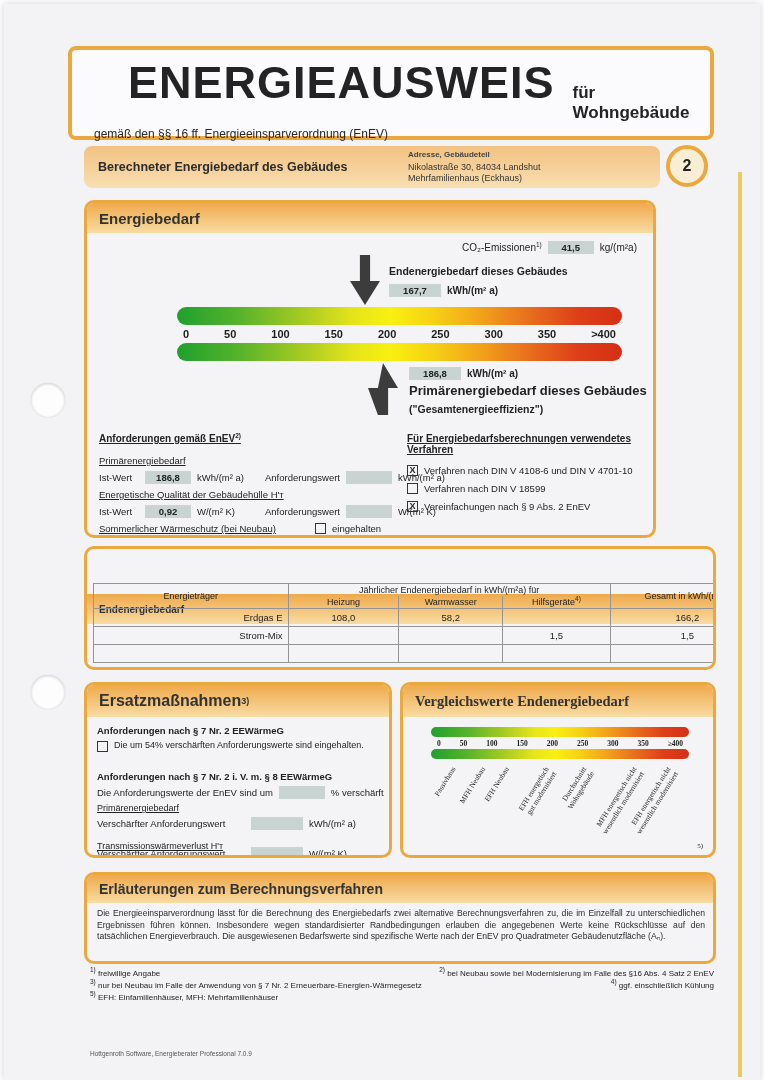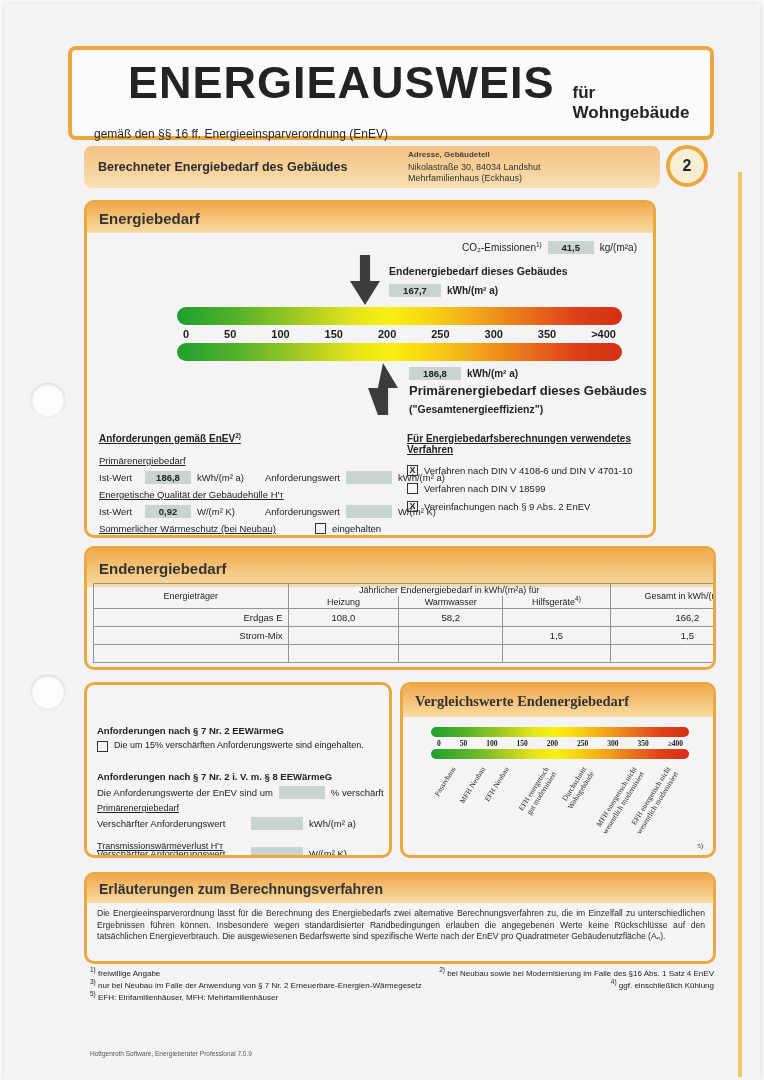--- a/index.html
+++ b/index.html
@@ -164,21 +164,21 @@
         <span class="cb"></span>
         <span>Verfahren nach DIN V 18599</span>
       </div>
       <div class="abs row" style="left:320px;top:298px;">
         <span class="cb">X</span>
         <span>Vereinfachungen nach § 9 Abs. 2 EnEV</span>
       </div>
     </div>
 
     <div class="abs sec sec-table">
-      <div class="strip" style="height:38px;font-size:15px;">
+      <div class="strip" style="height:30px;font-size:10px;margin-top:45px;">
         <span>Endenergiebedarf</span>
       </div>
       <table class="et abs" style="left:6px;top:34px;">
         <colgroup>
             <col style="width:29%">
             <col style="width:16.5%">
             <col style="width:15.5%">
             <col style="width:16%">
             <col style="width:23%">
           </colgroup>
@@ -212,24 +212,28 @@
           <td class="num"></td>
           <td class="num"></td>
           <td class="num"></td>
           <td class="num"></td>
         </tr>
       </tbody>
         </table>
     </div>
 
     <div class="abs sec sec-ersatz">
+      <div class="strip" style="height:32px;font-size:16px;">
+        <span>Ersatzmaßnahmen</span>
+          <sup class="fnm" style="font-size:9px;">3)</sup>
+      </div>
       <div class="abs b" style="left:10px;top:40px;font-size:9.5px;">Anforderungen nach § 7 Nr. 2 EEWärmeG</div>
       <div class="abs" style="left:10px;top:55px;width:270px;display:flex;gap:6px;font-size:9px;line-height:1.3;">
         <span class="cb" style="flex:none;margin-top:1px;"></span>
-        <span>Die um 15% verschärften Anforderungswerte sind eingehalten.</span>
+        <span>Die um 54% verschärften Anforderungswerte sind eingehalten.</span>
       </div>
       <div class="abs b" style="left:10px;top:86px;font-size:9.5px;">Anforderungen nach § 7 Nr. 2 i. V. m. § 8 EEWärmeG</div>
       <div class="abs row lbl9" style="left:10px;top:101px;">
         <span>Die Anforderungswerte der EnEV sind um</span>
         <span class="chip sm"></span>
         <span>% verschärft</span>
       </div>
       <div class="abs u lbl9" style="left:10px;top:118px;">Primärenergiebedarf</div>
       <div class="abs row lbl9" style="left:10px;top:132px;">
         <span style="width:148px;">Verschärfter Anforderungswert</span>
@@ -311,21 +315,21 @@
     <div class="abs sec sec-erlaeut">
       <div class="strip" style="height:28px;font-size:14px;">
         <span>Erläuterungen zum Berechnungsverfahren</span>
       </div>
       <div class="abs para" style="left:10px;top:33px;width:608px;">Die Energieeinsparverordnung lässt für die Berechnung des Energiebedarfs zwei alternative Berechnungsverfahren zu, die im Einzelfall zu unterschiedlichen Ergebnissen führen können. Insbesondere wegen standardisierter Randbedingungen erlauben die angegebenen Werte keine Rückschlüsse auf den tatsächlichen Energieverbrauch. Die ausgewiesenen Bedarfswerte sind spezifische Werte nach der EnEV pro Quadratmeter Gebäudenutzfläche (Aₙ).</div>
     </div>
 
     <div class="abs" style="left:86px;top:964px;width:624px;">
       <div class="fnrow">
         <span><sup class="fnm">1)</sup> <span>freiwillige Angabe</span></span>
-        <span><sup class="fnm">2)</sup> <span>bei Neubau sowie bei Modernisierung im Falle des §16 Abs. 1 Satz 4 EnEV</span></span>
+        <span><sup class="fnm">2)</sup> <span>bei Neubau sowie bei Modernisierung im Falle des §16 Abs. 4 Satz 2 EnEV</span></span>
       </div>
       <div class="fnrow">
         <span><sup class="fnm">3)</sup> <span>nur bei Neubau im Falle der Anwendung von § 7 Nr. 2 Erneuerbare-Energien-Wärmegesetz</span></span>
         <span><sup class="fnm">4)</sup> <span>ggf. einschließlich Kühlung</span></span>
       </div>
       <div class="fnrow">
         <span><sup class="fnm">5)</sup> <span>EFH: Einfamilienhäuser, MFH: Mehrfamilienhäuser</span></span>
         <span></span>
       </div>
     </div>

